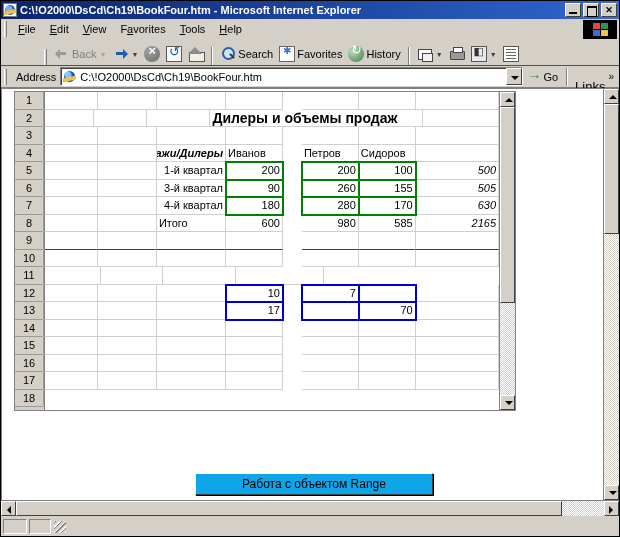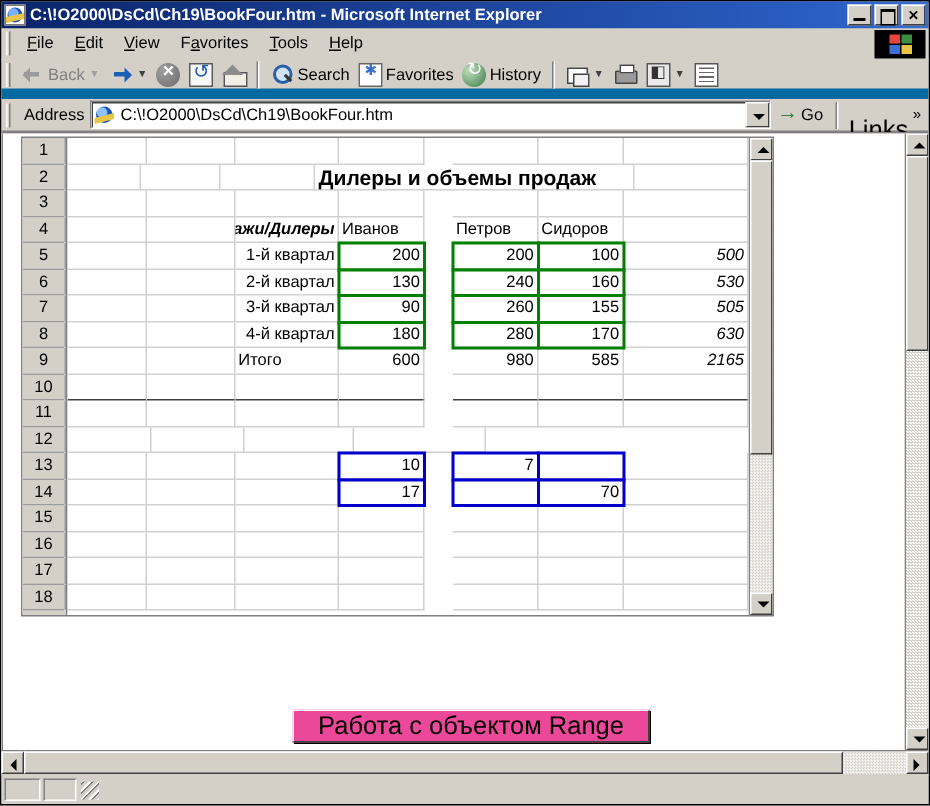--- a/index.html
+++ b/index.html
@@ -84,23 +84,24 @@
   #menu-logo .flag{width:15px;height:13px;display:grid;grid-template-columns:1fr 1fr;grid-template-rows:1fr 1fr;gap:1px;}
   #menu-logo .flag i{display:block;}
   #menu-logo .flag i:nth-child(1){background:#e8453c;}
   #menu-logo .flag i:nth-child(2){background:#3c8f3c;}
   #menu-logo .flag i:nth-child(3){background:#3b6fd6;}
   #menu-logo .flag i:nth-child(4){background:#e8c547;}
 
   
   #toolbar {
     height: 26px; background:#d4d0c8;
-    display:flex; align-items:center;
-    border-bottom: 7px solid #0369a1;
+    display:flex; align-items:flex-end;
+    border-bottom: 1px solid #0369a1;
     flex: 0 0 auto;
+    padding-left: 40px;
   }
   .tb-btn { display:flex; align-items:center; height:22px; padding:0 3px; gap:2px; }
   .tb-label { font-size:11px; color:#000; }
   .tb-label.dim { color:#808080; }
   .tb-arrow { font-size:7px; color:#404040; margin-left:1px; }
   .tb-arrow.dim { color:#a0a0a0; }
   .tb-sep { width:2px;height:18px;margin:0 4px;
     border-left:1px solid #808080;border-right:1px solid #ffffff; }
 
   .icn { width:16px;height:16px;position:relative;display:inline-block;flex:0 0 auto; }
@@ -167,21 +168,21 @@
     width:16px;height:17px;margin-left:auto;flex:0 0 auto;
     background:#d4d0c8;border:1px solid #ffffff;border-right-color:#404040;border-bottom-color:#404040;
     position:relative;
   }
   #addr-drop::after{content:"";position:absolute;left:4px;top:7px;border:4px solid transparent;border-top-color:#000;border-bottom-width:0;}
   #go-btn{display:flex;align-items:center;gap:2px;padding:0 4px;}
   #go-btn .icn-go{width:14px;height:14px;position:relative;}
   #go-btn .icn-go::after{content:"\2192";position:absolute;left:0;right:0;top:-4px;text-align:center;color:#3a7a43;font-size:14px;font-weight:bold;}
   #go-text{font-size:11px;color:#000;}
   #links-btn{display:flex;align-items:center;gap:3px;padding:0 3px;}
-  #links-text{font-size:17px;color:#000;margin-top:20px;}
+  #links-text{font-size:13px;color:#000;margin-top:20px;}
   #links-chev{font-size:10px;color:#000;}
 
   
   #pagearea {
     flex: 1 1 auto; position: relative;
     background: #ffffff;
     border-top: 1px solid #808080;
     display:flex;
     overflow:hidden;
   }
@@ -253,25 +254,25 @@
   .sbtn.down::after{content:"";position:absolute;left:4px;top:5px;border:4px solid transparent;border-top-color:#000;border-bottom-width:0;}
   #sheet-track{flex:1 1 auto;background:
      repeating-conic-gradient(#ffffff 0% 25%, #d4d0c8 0% 50%) 0 0/2px 2px;position:relative;}
   #sheet-thumb{position:absolute;left:0;top:0;width:100%;height:196px;
     background:#d4d0c8;border:1px solid #ffffff;border-right-color:#404040;border-bottom-color:#404040;}
 
   
   #cmd-btn{
     position:absolute; left:193px; top:384px;
     width:238px; height:22px;
-    background:#ec4899;
+    background:#0ea5e9;
     border:1px solid #ffffff; border-right-color:#404040;border-bottom-color:#404040;
     box-shadow: 1px 1px 0 #000;
     display:flex;align-items:center;justify-content:center;
-    font-size:17px; color:#000;
+    font-size:12px; color:#000;
   }
 
   
   #page-vscroll{
     width:16px; flex:0 0 auto; background:#d4d0c8;
     display:flex;flex-direction:column;border-left:1px solid #808080;
   }
   #page-vtrack{flex:1 1 auto;background:
      repeating-conic-gradient(#ffffff 0% 25%, #d4d0c8 0% 50%) 0 0/2px 2px;position:relative;}
   #page-vthumb{position:absolute;left:0;top:0;width:100%;height:130px;
@@ -491,29 +492,20 @@
               <div class="grow">
                 <div class="gcell w0"></div>
                 <div class="gcell w1"></div>
                 <div class="gcell w2 right">1-й квартал</div>
                 <div class="gcell w3 right sel-green">200</div>
                 <div class="gcell w4 right sel-green">200</div>
                 <div class="gcell w5 right sel-green">100</div>
                 <div class="gcell w6 right">500</div>
               </div>
 
-              <div class="grow">
-                <div class="gcell w0"></div>
-                <div class="gcell w1"></div>
-                <div class="gcell w2 right">2-й квартал</div>
-                <div class="gcell w3 right sel-green">130</div>
-                <div class="gcell w4 right sel-green">240</div>
-                <div class="gcell w5 right sel-green">160</div>
-                <div class="gcell w6 right">530</div>
-              </div>
 
               <div class="grow">
                 <div class="gcell w0"></div>
                 <div class="gcell w1"></div>
                 <div class="gcell w2 right">3-й квартал</div>
                 <div class="gcell w3 right sel-green">90</div>
                 <div class="gcell w4 right sel-green">260</div>
                 <div class="gcell w5 right sel-green">155</div>
                 <div class="gcell w6 right">505</div>
               </div>

